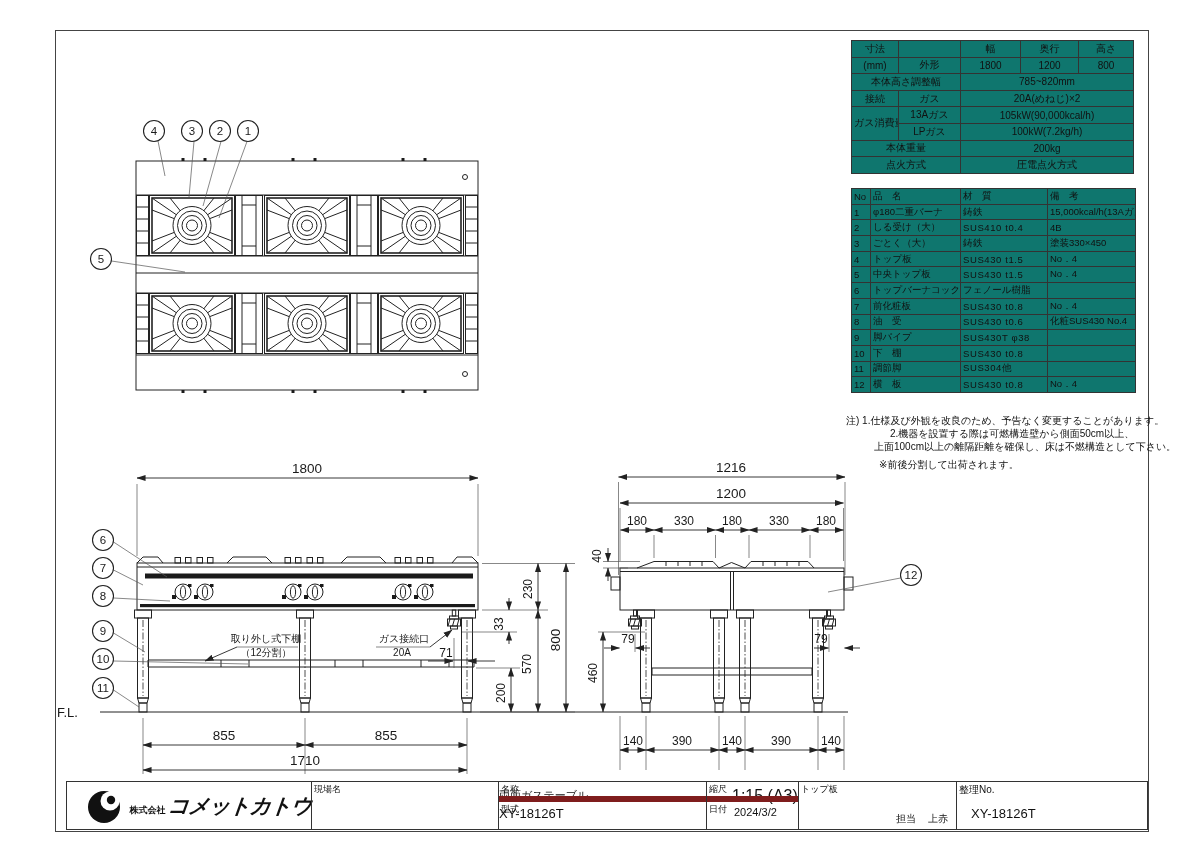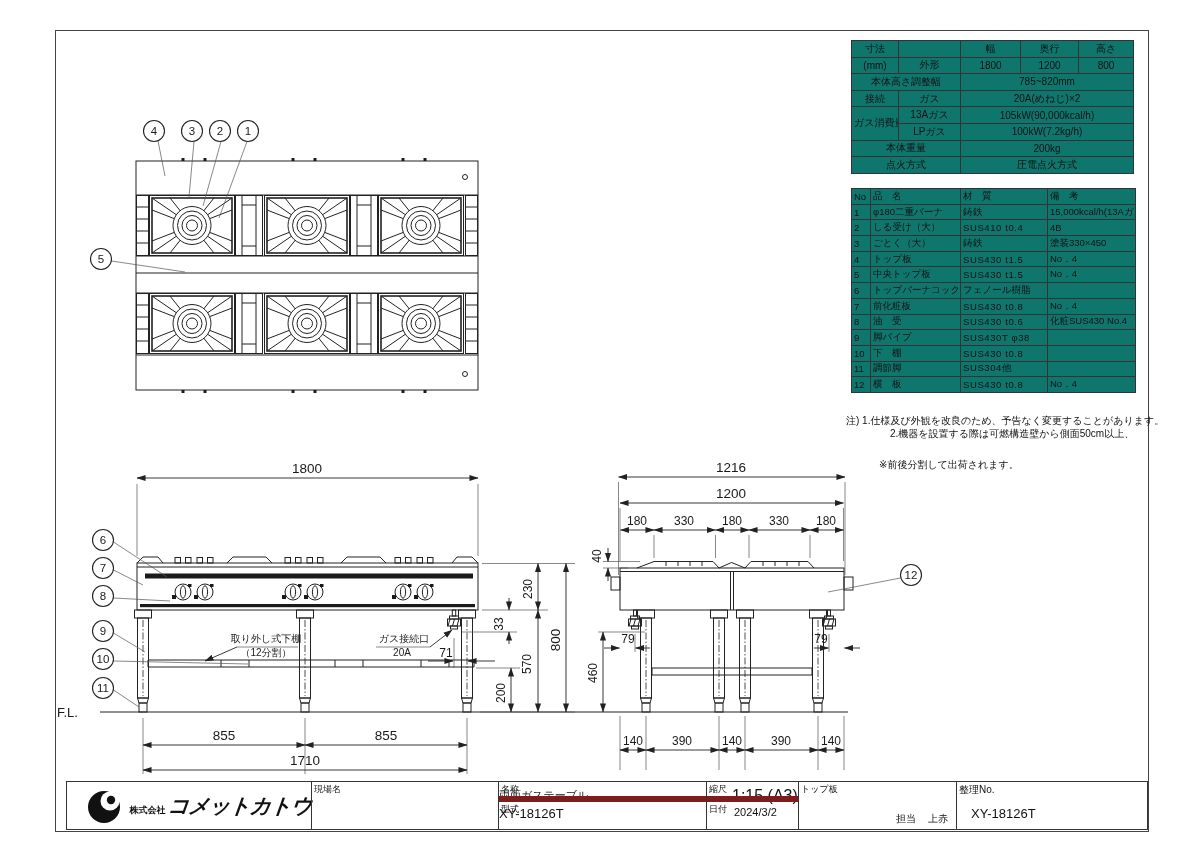--- a/index.html
+++ b/index.html
@@ -570,20 +570,21 @@
       <td class="tC">12</td>
       <td class="tL">横　板</td>
       <td class="tL mat">SUS430 t0.8</td>
       <td class="tL">No．4</td>
     </tr>
   </tbody>
     </table>
 
   <div class="note" style="left:846px;top:414px;">注) 1.仕様及び外観を改良のため、予告なく変更することがあります。</div>
   <div class="note" style="left:866px;top:427px;margin-left:24px;">2.機器を設置する際は可燃構造壁から側面50cm以上、</div>
+  <div class="note" style="left:874px;top:440px;">上面100cm以上の離隔距離を確保し、床は不燃構造として下さい。</div>
   <div class="note" style="left:879px;top:458px;text-align:center;">※前後分割して出荷されます。</div>
 
   <div id="tblock">
     <div class="cell" id="logoCell" style="left:0;width:244px;border-left:none;">
       <svg width="40" height="40" style="position:static;">
         <circle cx="20" cy="21" r="16" fill="#111"></circle>
         <circle cx="26" cy="15" r="9.5" fill="#fff"></circle>
         <circle cx="27" cy="14" r="4.2" fill="#111"></circle>
       </svg>
       <span id="coSmall">株式会社</span>

